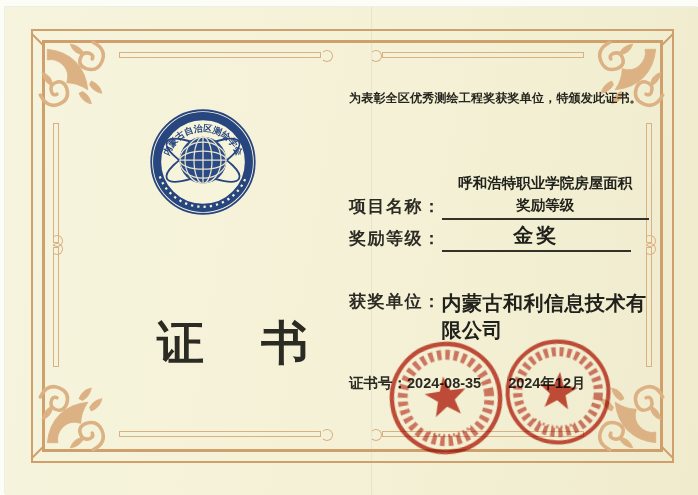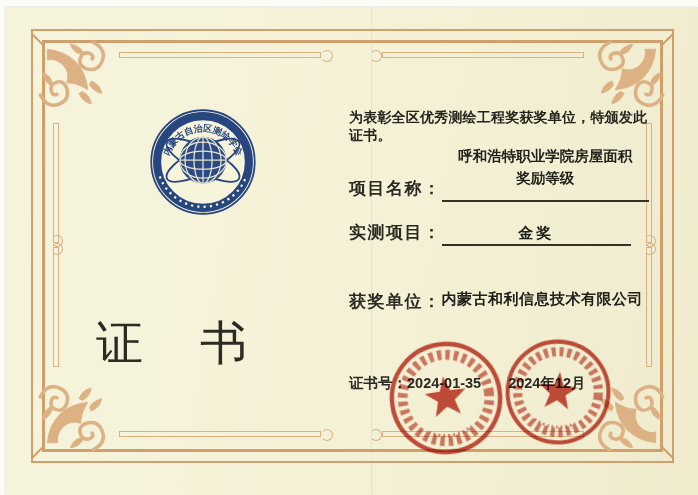--- a/index.html
+++ b/index.html
@@ -36,47 +36,47 @@
   .bar{position:absolute; border:1.5px solid #d9b183; background:transparent;}
   .bar.h{height:4px; width:200px;}
   .bar.v{width:4px; height:118px;}
   .bar .curl{
     position:absolute; width:10px; height:10px; border:1.5px solid #d9b183;
     border-radius:50%; border-left-color:transparent; top:-3px;
   }
   .bar.v .curl{left:-3px; top:auto;}
   
   .citation{
-    position:absolute; left:344px; top:102px; width:312px;
-    font-size:14px; font-weight:bold; color:#24241d; letter-spacing:0.2px;
+    position:absolute; left:344px; top:83px; width:312px;
+    font-size:12px; font-weight:bold; color:#24241d; letter-spacing:0.2px;
   }
   .award-title{
     position:absolute; left:34px; top:232px; width:326px; text-align:center;
     font-size:29px; font-weight:bold; color:#35332a; letter-spacing:2px;
   }
   .cert-title{
-    position:absolute; left:34px; top:305px; width:326px; text-align:left;
-    font-size:47px; font-weight:normal; color:#2b2a23;
+    position:absolute; left:34px; top:305px; width:326px; text-align:right;
+    font-size:47px; font-weight:bold; color:#2b2a23;
     letter-spacing:57px; padding-left:57px; box-sizing:border-box;
   }
   .field{position:absolute; left:344px; display:flex; align-items:flex-end;}
   .field .label{
     font-size:17px; color:#2c2b23; letter-spacing:1.5px; white-space:nowrap;
     padding-bottom:2px; font-weight:600;
   }
   .field .value-box{
     flex:1; border-bottom:2px solid #32312a; text-align:center;
     font-weight:bold; color:#21211b;
   }
   .f1{top:138px; width:300px;}
-  .f1 .value-box{font-size:14.5px; line-height:1.55; padding-bottom:10px;}
+  .f1 .value-box{font-size:14.5px; line-height:1.55; padding-bottom:1px;margin-top:27px;}
   .f2{top:214px; width:282px;}
-  .f2 .value-box{font-size:15px; line-height:1.45; letter-spacing:3px;}
+  .f2 .value-box{font-size:20px; line-height:1.45; letter-spacing:3px;}
   .f3{top:283px; width:312px; align-items:flex-start;}
-  .f3 .value-plain{font-size:15px; font-weight:bold; color:#21211b; letter-spacing:0.5px;}
+  .f3 .value-plain{font-size:20px; font-weight:bold; color:#21211b; letter-spacing:0.5px;}
   .footer-line{
     position:absolute; left:344px; top:367px; display:flex; align-items:baseline;
     font-size:14.5px; font-weight:bold; color:#2a2a22;
   }
   .footer-line .date{margin-left:27px;}
   
   .emblem{position:absolute; left:144px; top:101px; width:108px; height:108px;}
   .corner{position:absolute; width:88px; height:88px;}
   .corner.tl{left:30px; top:30px;}
   .corner.tr{right:30px; top:30px; transform:rotate(90deg);}
@@ -203,32 +203,32 @@
 
     <div class="field f1">
       <span class="label">项目名称：</span>
       <span class="value-box">
         <span style="display:block">呼和浩特职业学院房屋面积</span>
         <span style="display:block">奖励等级</span>
       </span>
     </div>
 
     <div class="field f2">
-      <span class="label">实测项目：</span>
+      <span class="label">奖励等级：</span>
       <span class="value-box">金奖</span>
     </div>
 
     <div class="field f3">
       <span class="label">获奖单位：</span>
       <span class="value-plain">内蒙古和利信息技术有限公司</span>
     </div>
 
     <div class="footer-line">
       <span>证书号：</span>
-      <span>2024-01-35</span>
+      <span>2024-08-35</span>
       <span class="date">2024年12月</span>
     </div>
 
     <svg class="seal s1" viewBox="0 0 120 120">
       <circle cx="60" cy="60" r="55" fill="none" stroke="#bf3827" stroke-width="4.5"></circle>
       <circle cx="60" cy="60" r="44" fill="none" stroke="#bf3827" stroke-width="10" stroke-dasharray="4.5 4" opacity="0.75"></circle>
       <polygon points="60,38 65.3,52.7 80.9,53.2 68.6,62.8 72.9,77.8 60,69 47.1,77.8 51.4,62.8 39.1,53.2 54.7,52.7" fill="#bf3827"></polygon>
       <path d="M38,92 A42,42 0 0 0 82,92" fill="none" stroke="#bf3827" stroke-width="3" stroke-dasharray="2 3" opacity="0.7"></path>
     </svg>
     <svg class="seal s2" viewBox="0 0 120 120">

